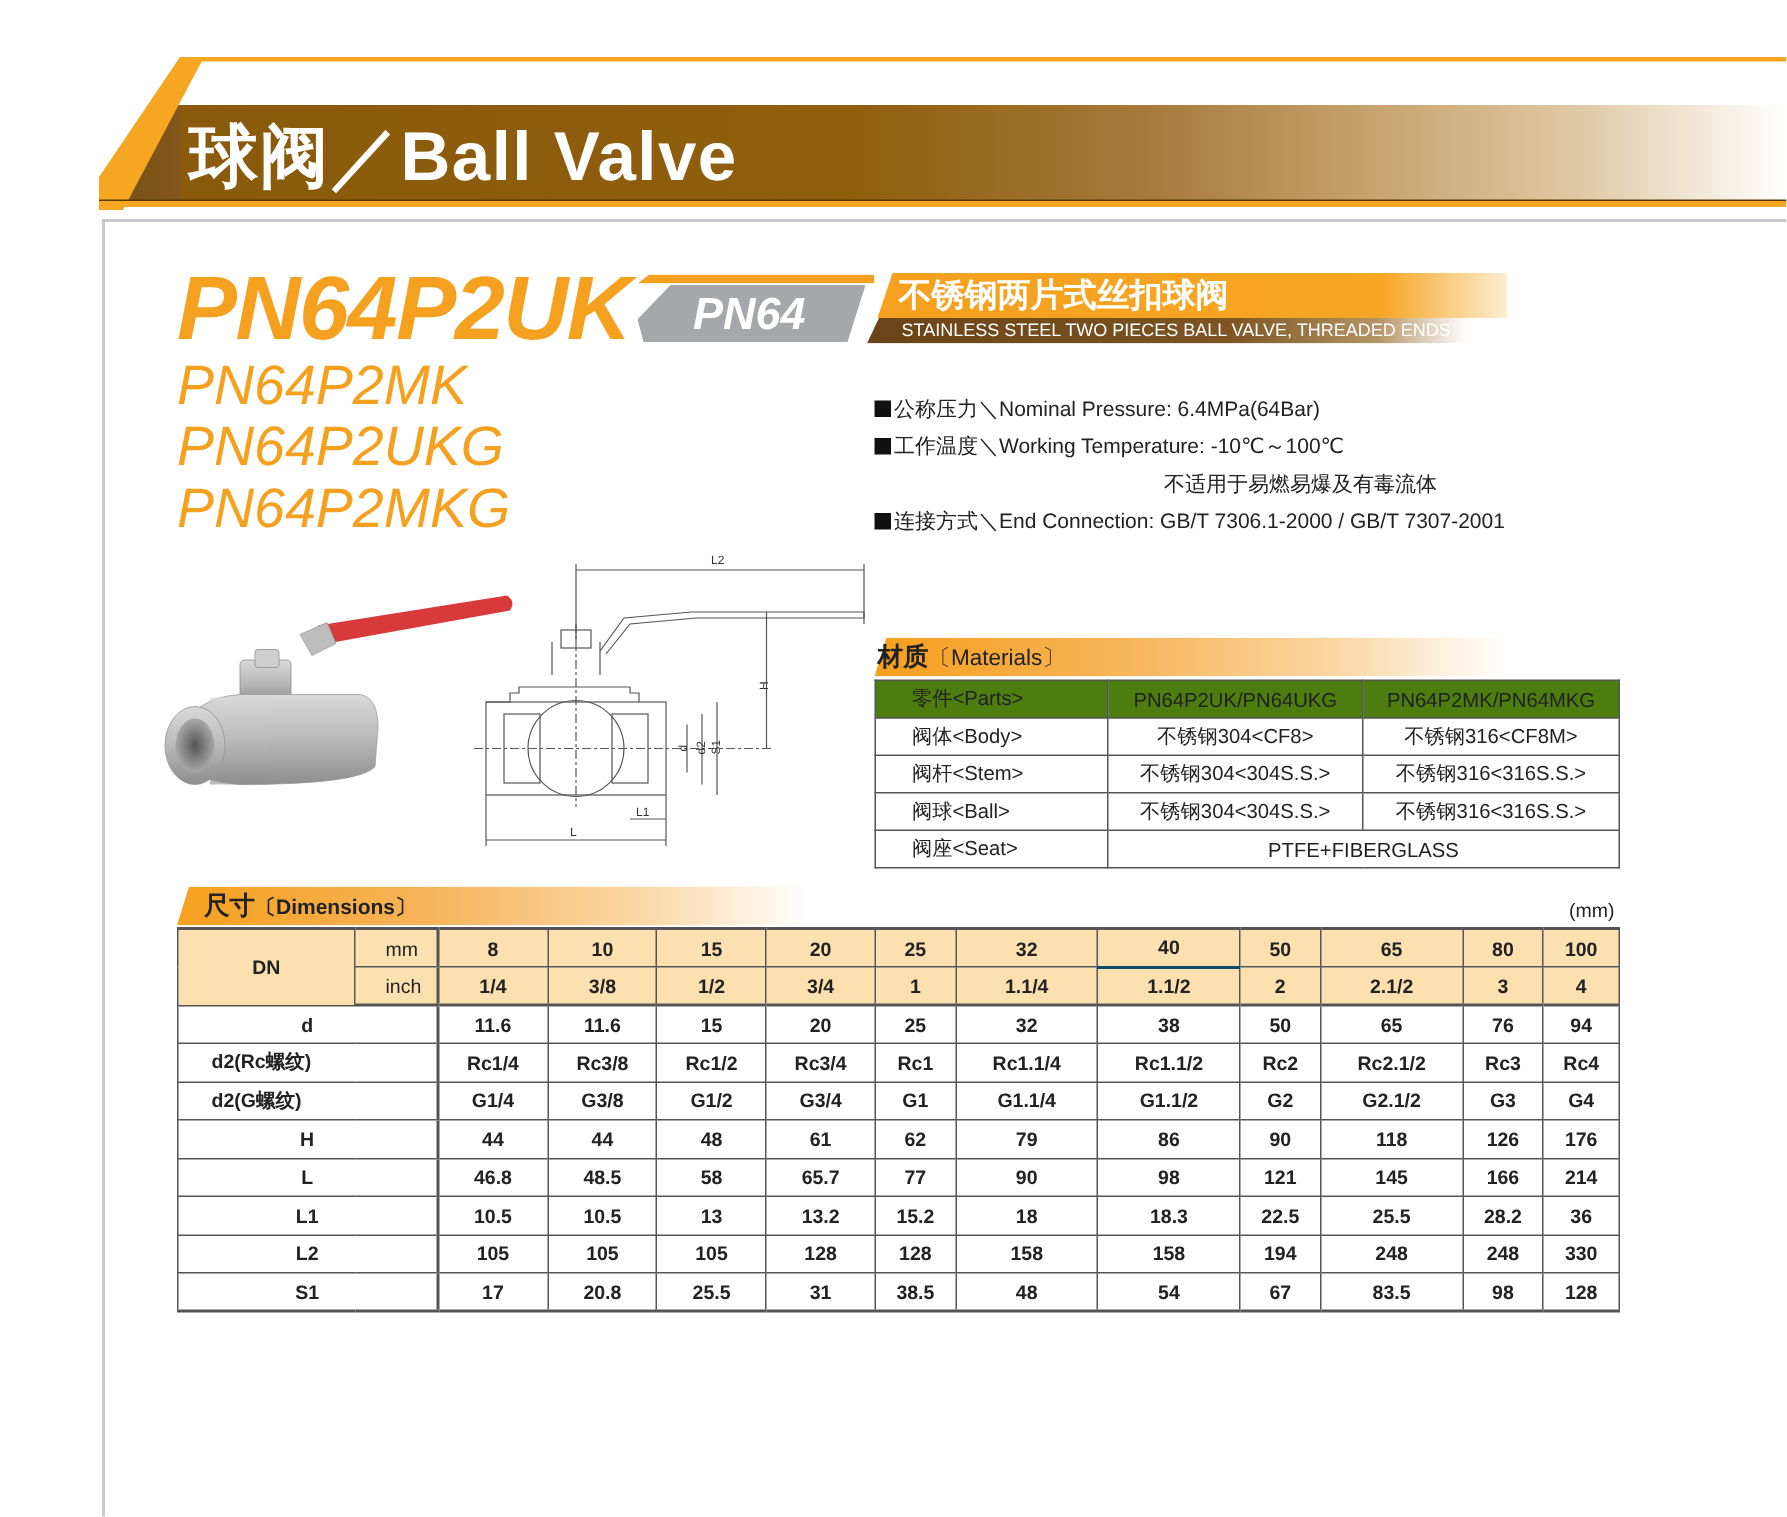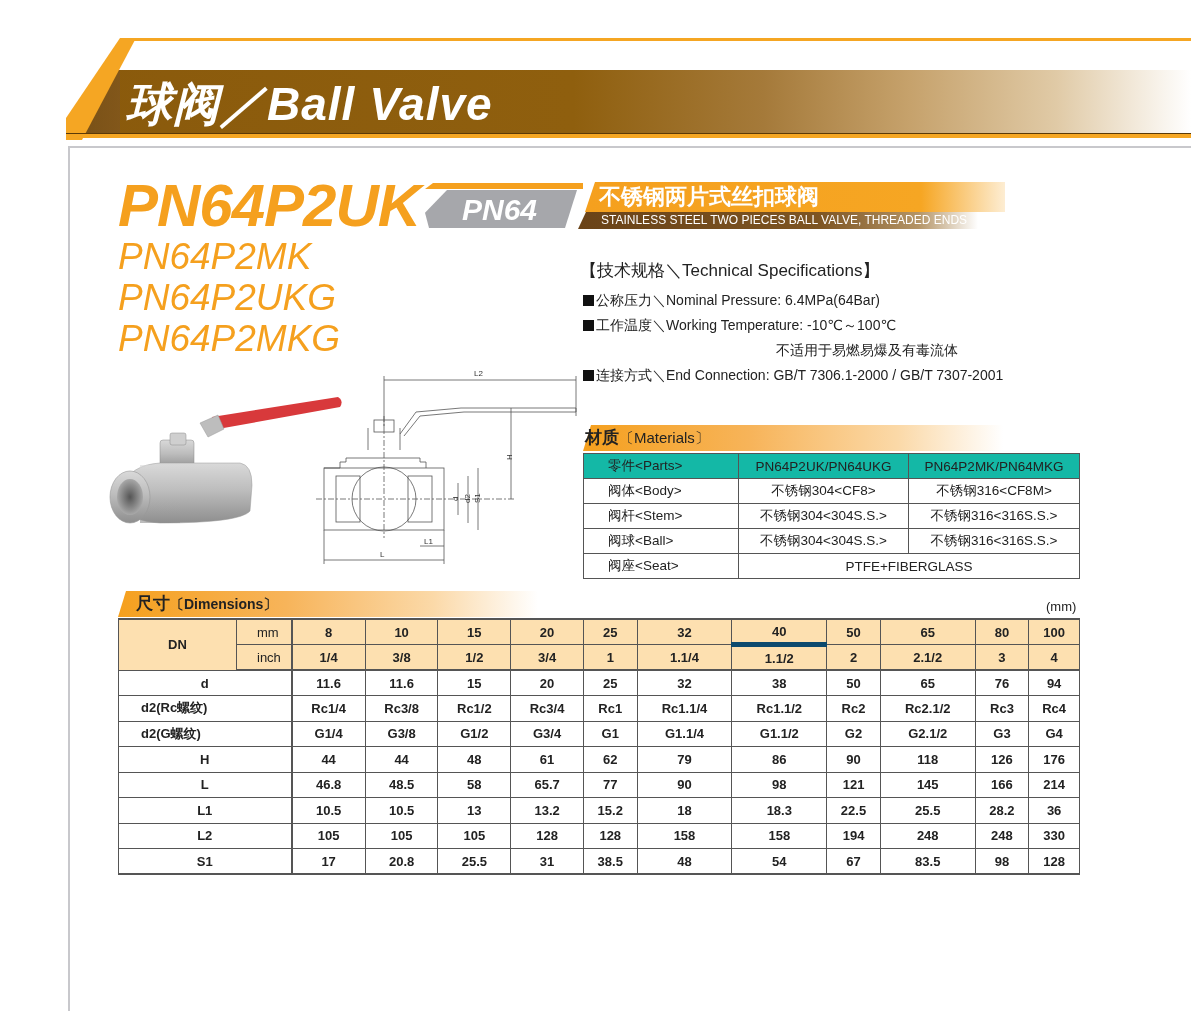--- a/index.html
+++ b/index.html
@@ -22,21 +22,21 @@
   .banner-bar-left {
     position: absolute; left: 68px; top: 70px; width: 52px; height: 64px;
     background: linear-gradient(90deg, #6d4a1a, #7e5520);
     clip-path: polygon(36px 0, 52px 0, 52px 64px, 0 64px);
     opacity: .7;
   }
   .banner-underline { position: absolute; left: 66px; top: 134px; width: 1125px; height: 4px; background: #f5a623; }
   .banner-underline-dark { position: absolute; left: 66px; top: 133px; width: 1125px; height: 1px; background: #5b3a08; }
   .banner-title {
     position: absolute; left: 126px; top: 74px; height: 60px; line-height: 60px;
-    font-size: 46px; font-weight: bold; font-style: italic; color: #fff; letter-spacing: 1px;
+    font-size: 46px; font-weight: bold; color: #fff; letter-spacing: 1px;
     white-space: nowrap;
   }
 
   
   .frame-top { position: absolute; left: 68px; top: 146px; width: 1123px; height: 2px; background: #c8c8cc; }
   .frame-left { position: absolute; left: 68px; top: 146px; width: 2px; height: 865px; background: #c8c8cc; }
 
   
   .models { position: absolute; left: 118px; top: 176px; }
   .model-main {
@@ -101,21 +101,21 @@
   }
   .section-hdr-text b { font-size: 17px; }
 
   
   table { border-collapse: collapse; }
   .mat-table { position: absolute; left: 583px; top: 453px; width: 497px; font-size: 13.5px; }
   .mat-table td {
     border: 1px solid #555; height: 25px; text-align: center; white-space: nowrap; padding: 0 4px;
   }
   .mat-table td.part { text-align: left; padding-left: 24px; width: 155px; }
-  .mat-table tr.hdr td { background: #14b8a6; }
+  .mat-table tr.hdr td { background: #4d7c0f; }
   .mat-table td.c1 { width: 170px; }
 
   
   .dim-unit { position: absolute; left: 1046px; top: 599px; font-size: 13px; }
   .dim-table { position: absolute; left: 118px; top: 618px; width: 962px; font-size: 13px; font-weight: bold; }
   .dim-table td {
     border: 1px solid #555; height: 25.5px; text-align: center; white-space: nowrap;
   }
   .dim-table tr.head td { background: #fde0b0; }
   .dim-table td.unitcell { font-weight: normal; text-align: left; padding-left: 20px; width: 55px; border-left-color: transparent; }
@@ -154,21 +154,20 @@
 <div class="pn-badge-orange"></div>
 <div class="pn-badge"></div>
 <div class="pn-badge-text">PN64</div>
 
 <div class="ribbon-orange"></div>
 <div class="ribbon-brown"></div>
 <div class="ribbon-cn">不锈钢两片式丝扣球阀</div>
 <div class="ribbon-en">STAINLESS STEEL TWO PIECES BALL VALVE, THREADED ENDS</div>
 
 <div class="specs">
-  <div class="specs-title">【技术规格＼Technical Specifications】</div>
   <div class="spec-row">
     <span class="spec-bullet"></span>
     <span>公称压力＼Nominal Pressure: 6.4MPa(64Bar)</span>
   </div>
   <div class="spec-row">
     <span class="spec-bullet"></span>
     <span>工作温度＼Working Temperature: -10℃～100℃</span>
   </div>
   <div class="spec-indent">不适用于易燃易爆及有毒流体</div>
   <div class="spec-row">
@@ -300,21 +299,21 @@
         <td class="">100</td>
       </tr>
       <tr class="head inch-row">
         <td class="unitcell" style="border-top:1px solid #555">inch</td>
         <td class="thick-left" style="border-top:1px solid #555">1/4</td>
         <td class="" style="border-top:1px solid #555">3/8</td>
         <td class="" style="border-top:1px solid #555">1/2</td>
         <td class="" style="border-top:1px solid #555">3/4</td>
         <td class="" style="border-top:1px solid #555">1</td>
         <td class="" style="border-top:1px solid #555">1.1/4</td>
-        <td class="" style="border-top:5px solid #0c4a6e">1.1/2</td>
+        <td class="" style="border-top:2px solid #0c4a6e">1.1/2</td>
         <td class="" style="border-top:1px solid #555">2</td>
         <td class="" style="border-top:1px solid #555">2.1/2</td>
         <td class="" style="border-top:1px solid #555">3</td>
         <td class="" style="border-top:1px solid #555">4</td>
       </tr>
       <tr class="">
         <td colspan="2" class="">d</td>
         <td class="thick-left">11.6</td>
         <td class="">11.6</td>
         <td class="">15</td>

